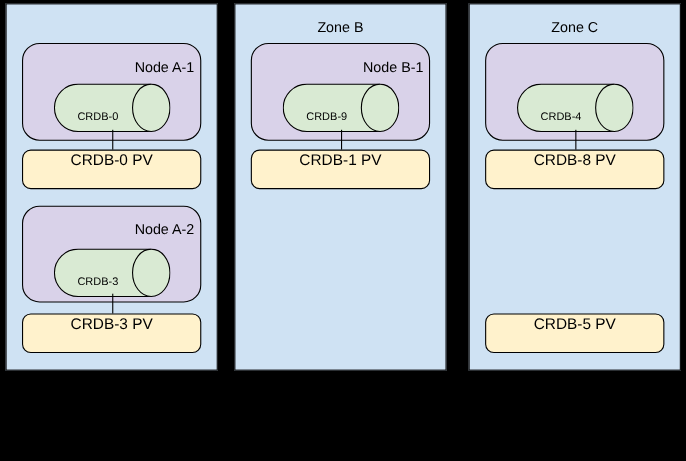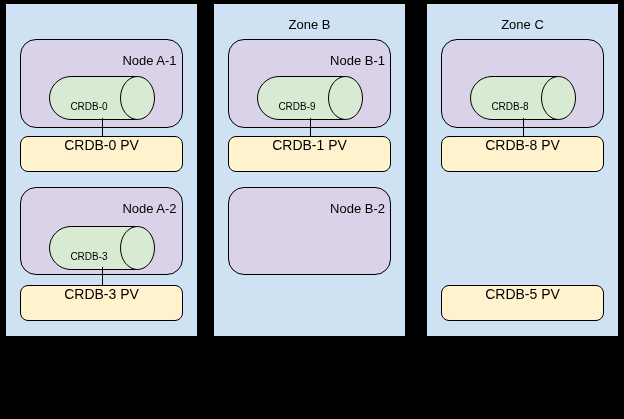--- a/index.html
+++ b/index.html
@@ -154,35 +154,32 @@
           <ellipse class="cyl-shape" cx="88.5" cy="22" rx="17" ry="21.5"></ellipse>
         </svg>
         <div class="cylinder-label">CRDB-9</div>
       </div>
     </div>
     <div class="connector conn-1"></div>
     <div class="pv pv-1">
       <span>CRDB-1 PV</span>
     </div>
 
-    <div class="node node-2">
-      <div class="node-label">Node B-2</div>
-    </div>
   </div>
 
   <div class="zone" style="left:426px">
     <div class="zone-label">Zone C</div>
 
     <div class="node node-1">
       <div class="cylinder cyl-1">
         <svg width="106" height="44" viewBox="0 0 106 44">
           <path class="cyl-shape" d="M 88.5 0.5 H 22 A 21.5 21.5 0 0 0 22 43.5 H 88.5"></path>
           <ellipse class="cyl-shape" cx="88.5" cy="22" rx="17" ry="21.5"></ellipse>
         </svg>
-        <div class="cylinder-label">CRDB-8</div>
+        <div class="cylinder-label">CRDB-4</div>
       </div>
     </div>
     <div class="connector conn-1"></div>
     <div class="pv pv-1">
       <span>CRDB-8 PV</span>
     </div>
 
     <div class="pv pv-2">
       <span>CRDB-5 PV</span>
     </div>

